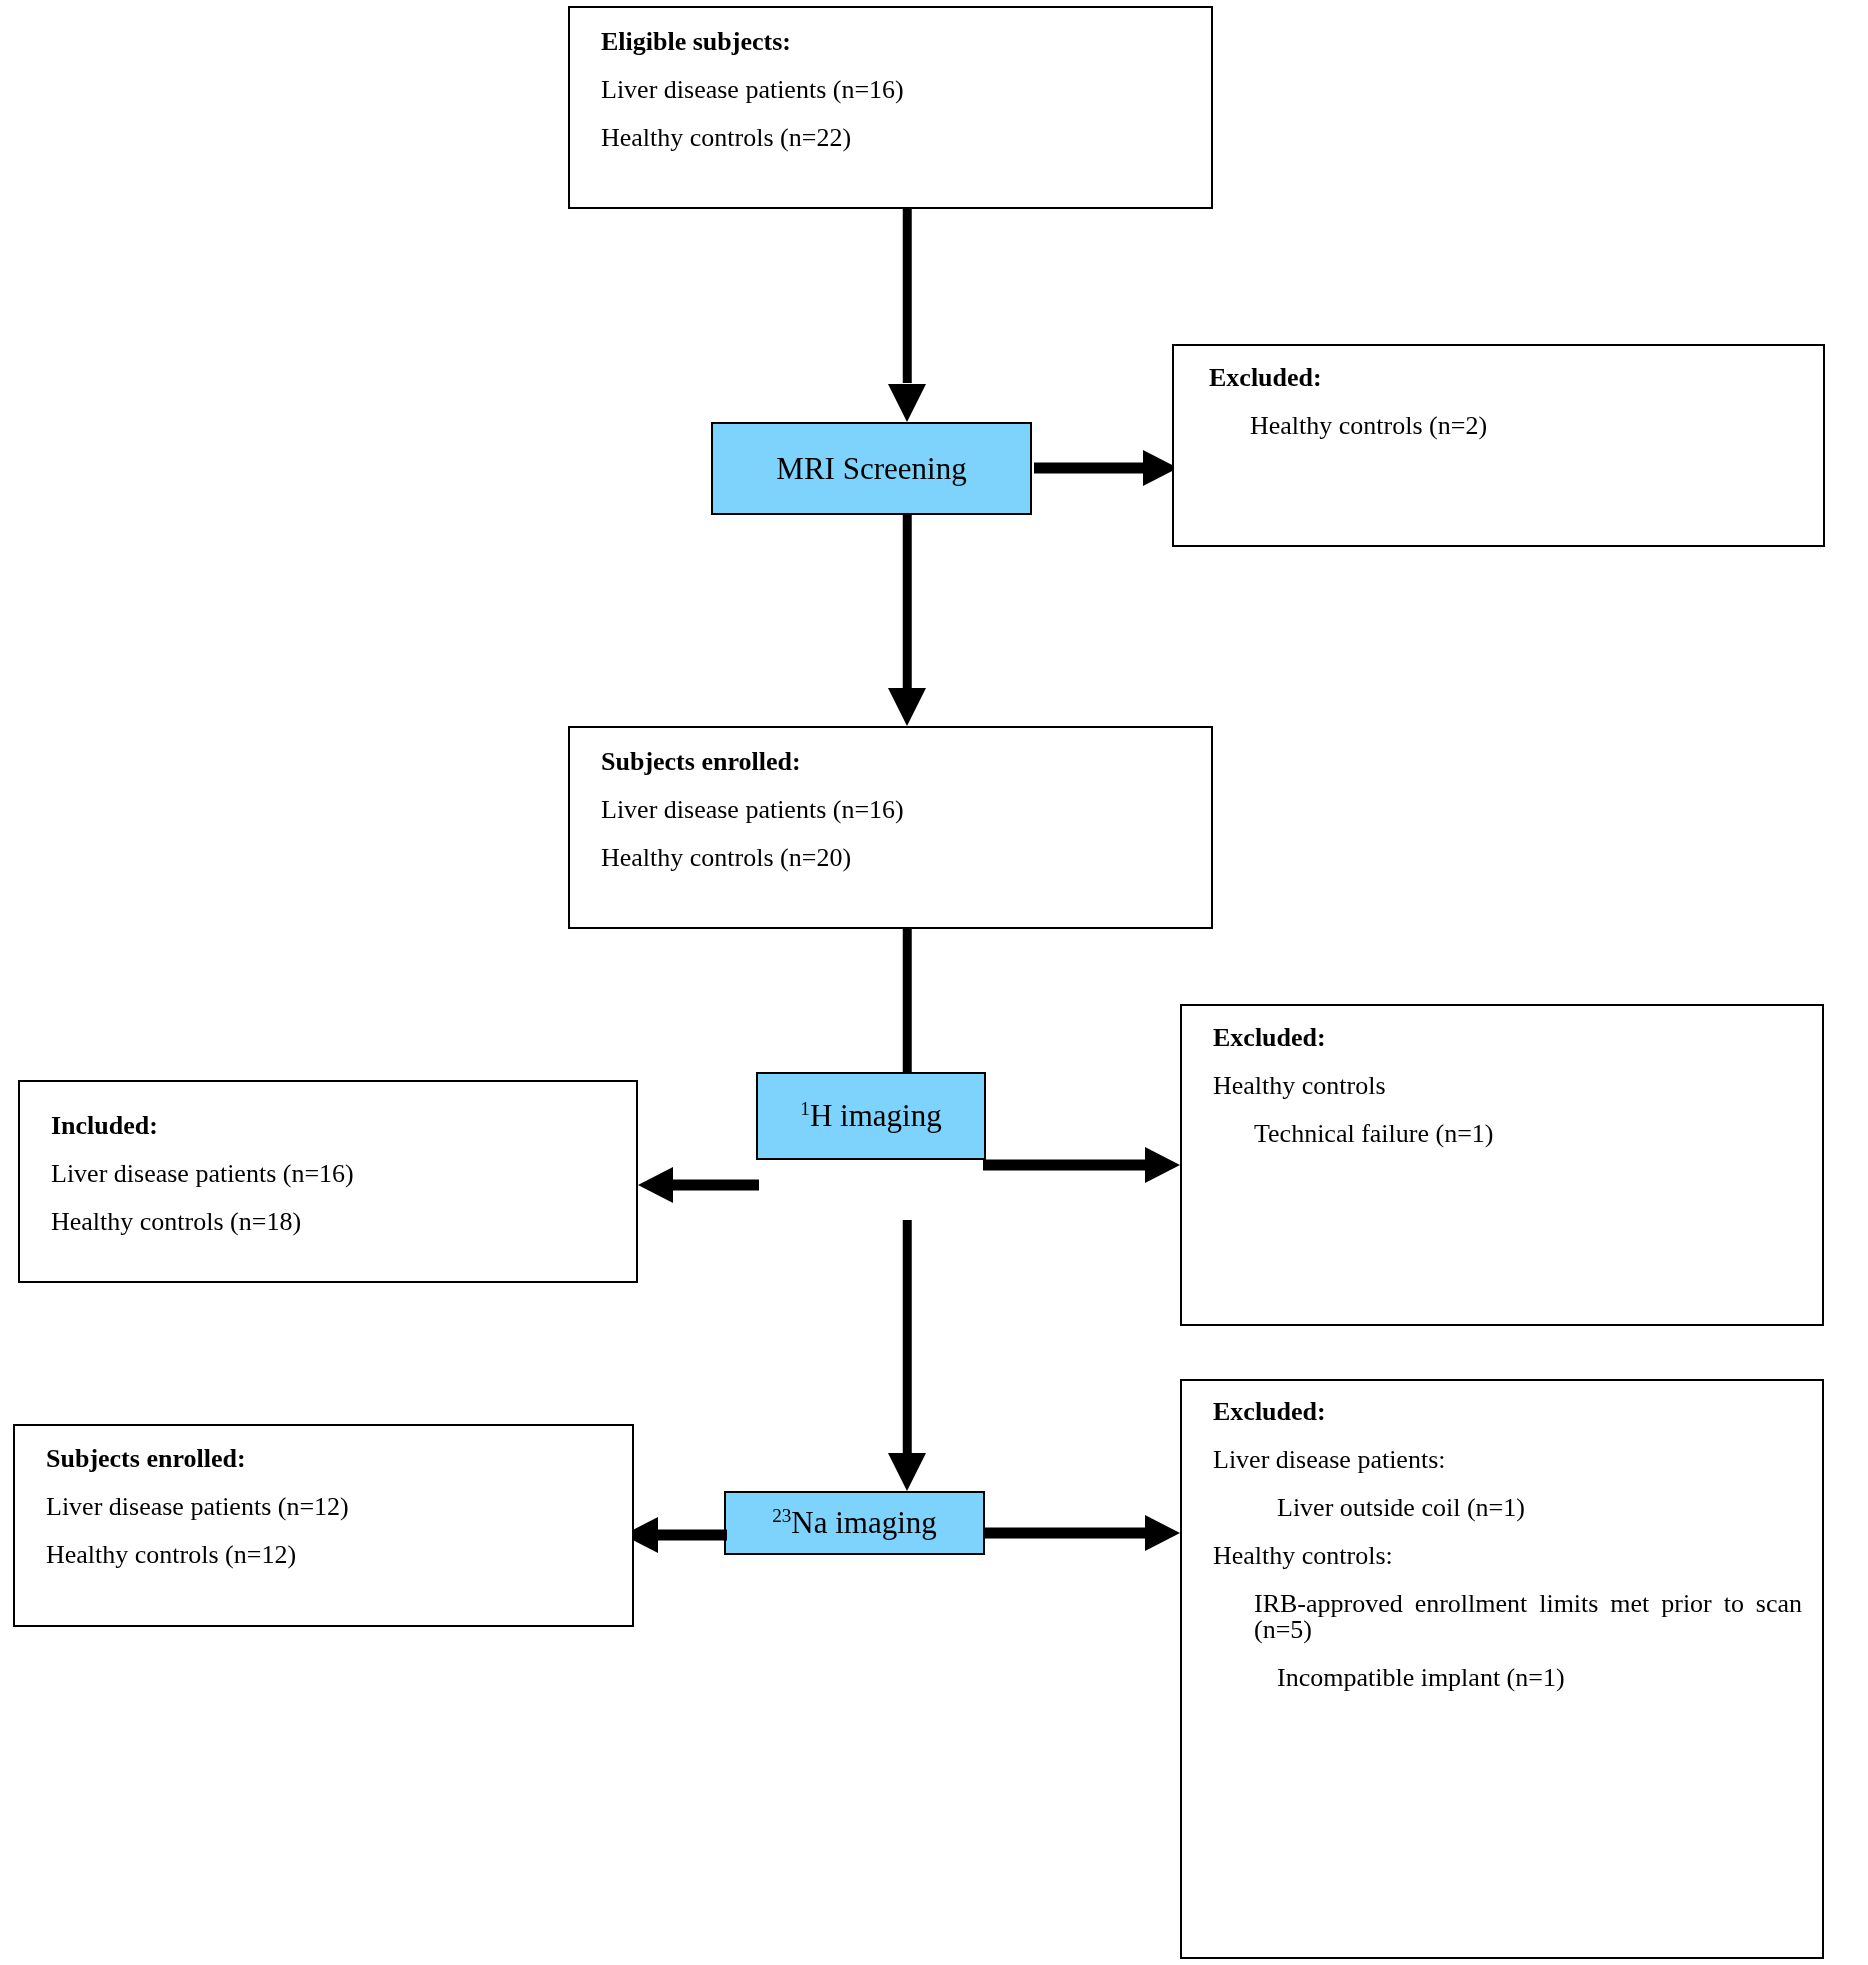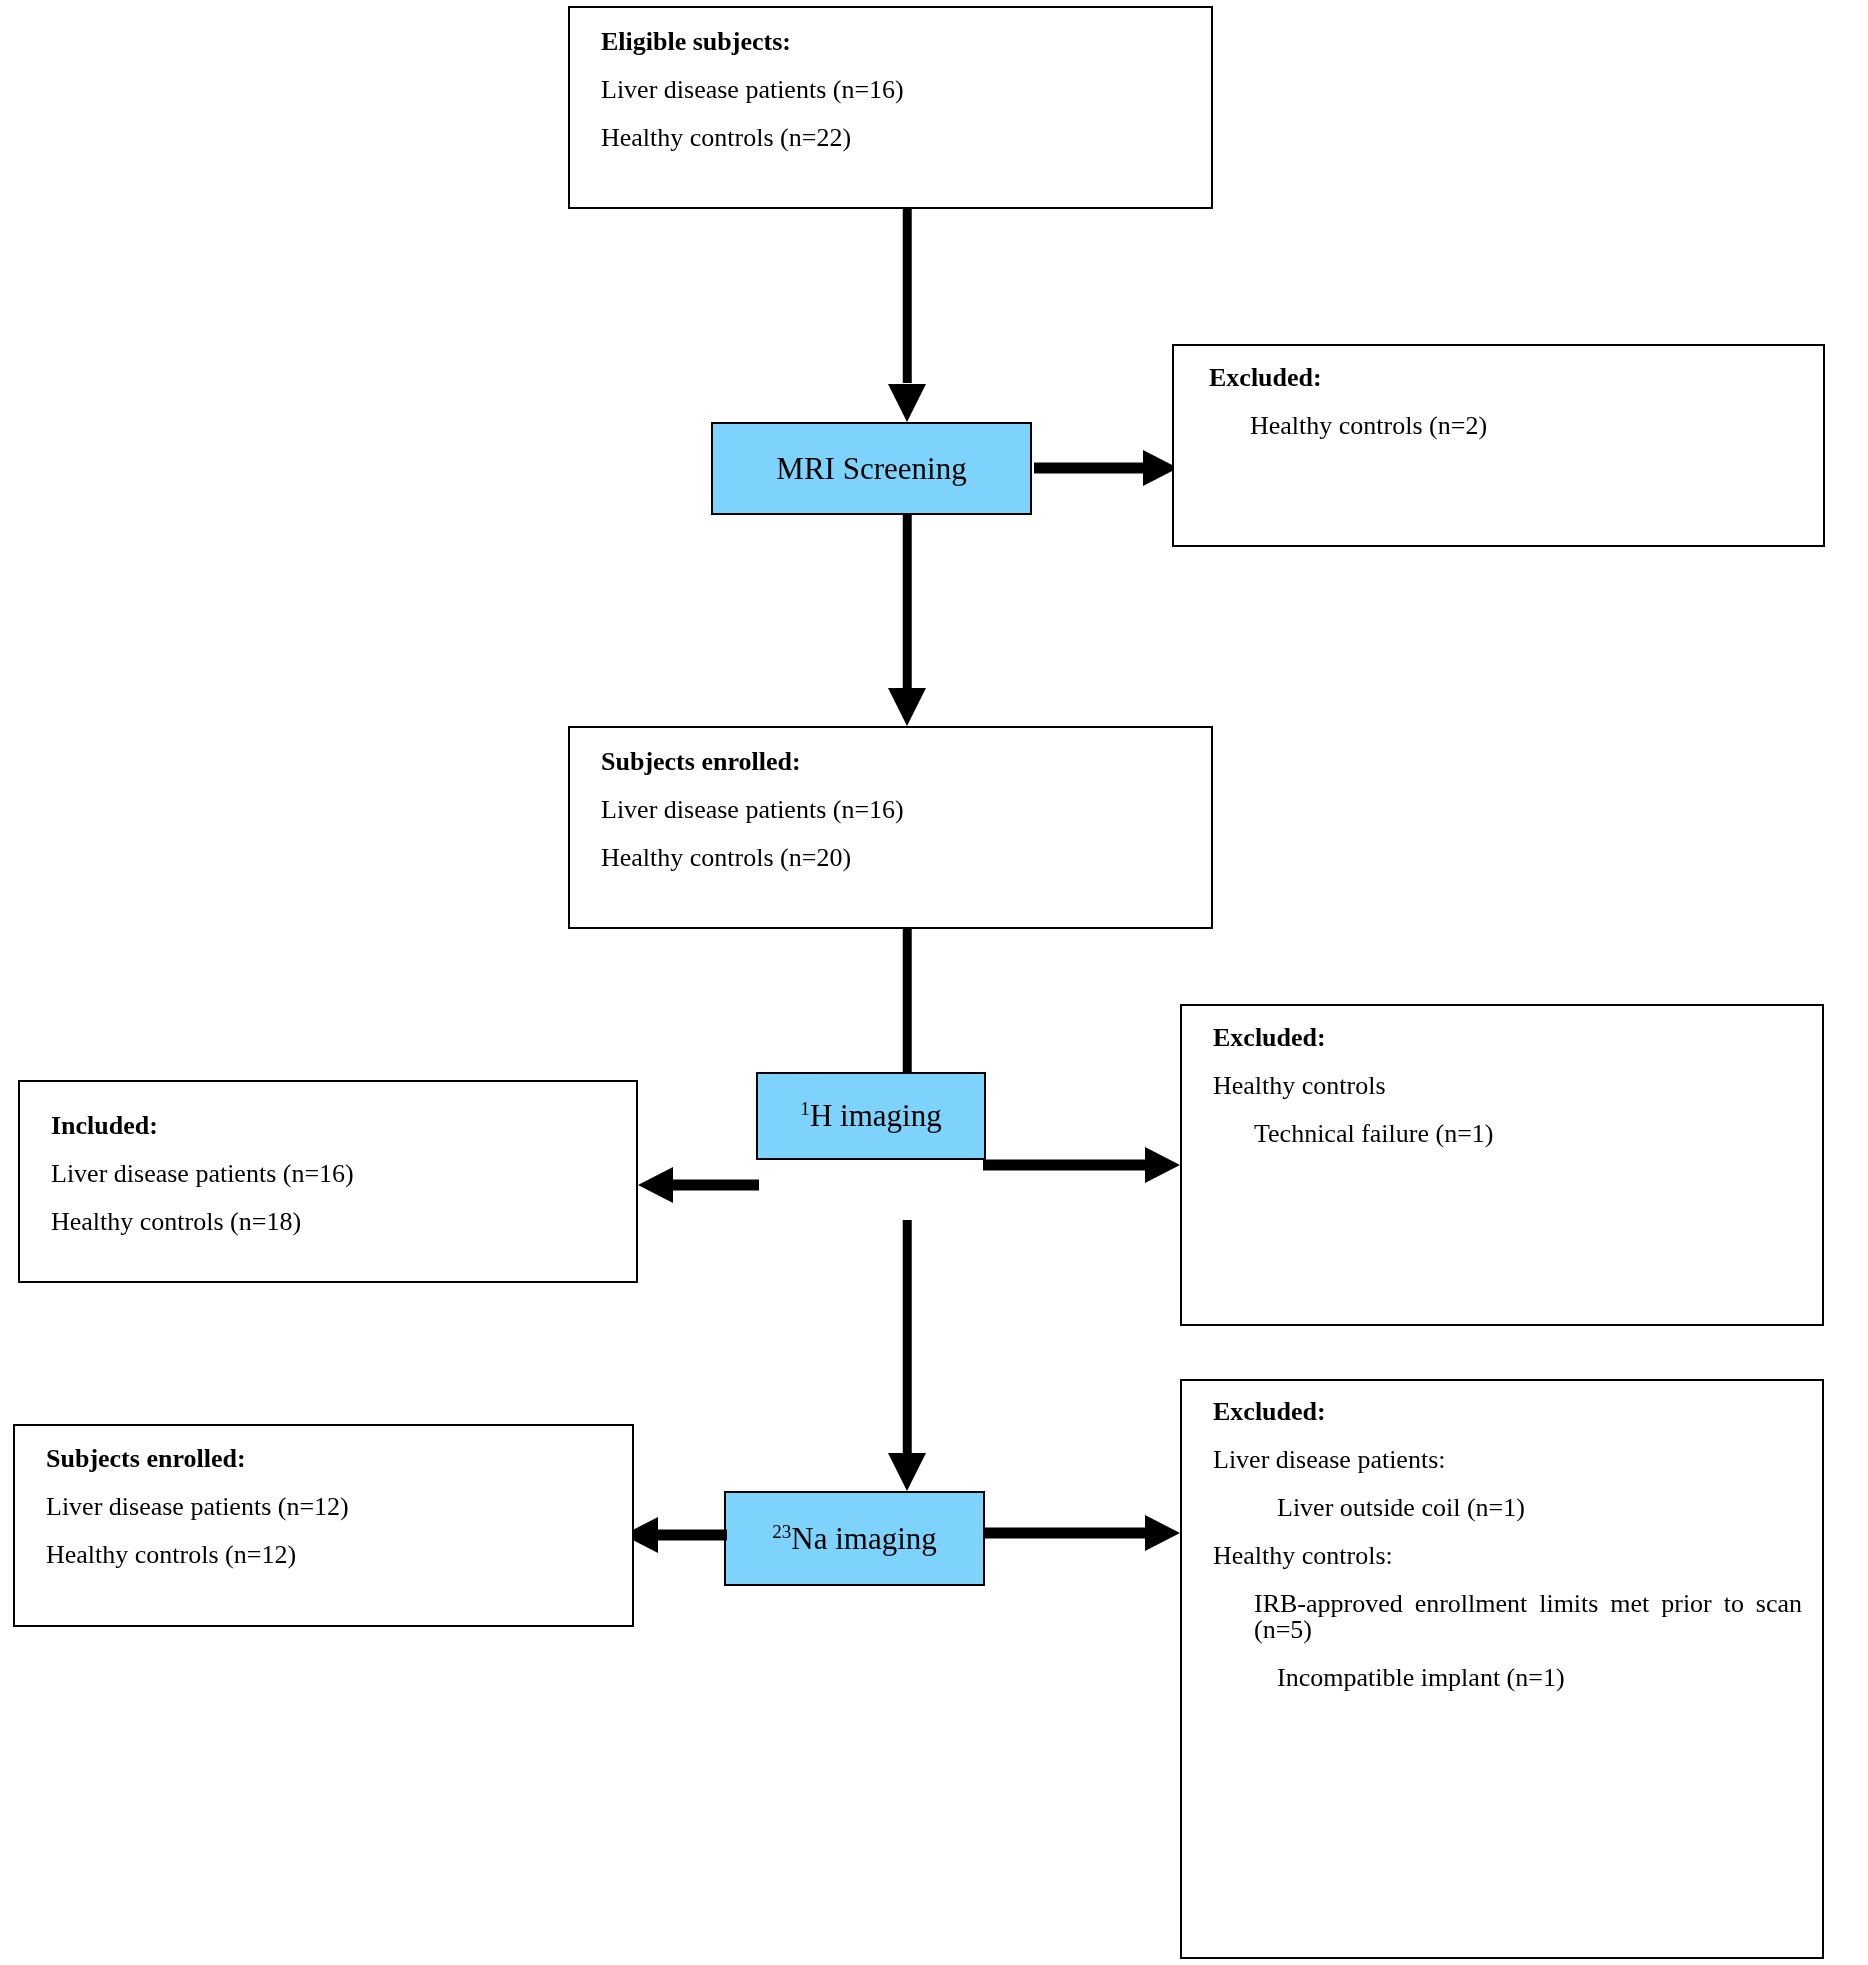--- a/index.html
+++ b/index.html
@@ -153,21 +153,21 @@
     <div class="line bold">Excluded:</div>
     <div class="line">Healthy controls</div>
     <div class="line indent1">Technical failure (n=1)</div>
   </div>
 
   <div class="arrow-v" style="left:886px; top:1220px; width:42px; height:271px;">
     <div class="shaft" style="height:233px;"></div>
     <div class="head"></div>
   </div>
 
-  <div class="node" style="left:724px; top:1491px; width:261px; height:95px;text-align:center;">
+  <div class="node" style="left:724px; top:1491px; width:261px; height:64px;text-align:center;">
     <span><sup>23</sup><span>Na imaging</span></span>
   </div>
 
   <div class="arrow-h" style="left:623px; top:1516px; width:104px; height:38px;">
     <div class="shaft" style="left:33px; right:0;"></div>
     <div class="head-l"></div>
   </div>
 
   <div class="arrow-h" style="left:983px; top:1514px; width:197px; height:38px;">
     <div class="shaft" style="left:0; right:33px;"></div>

